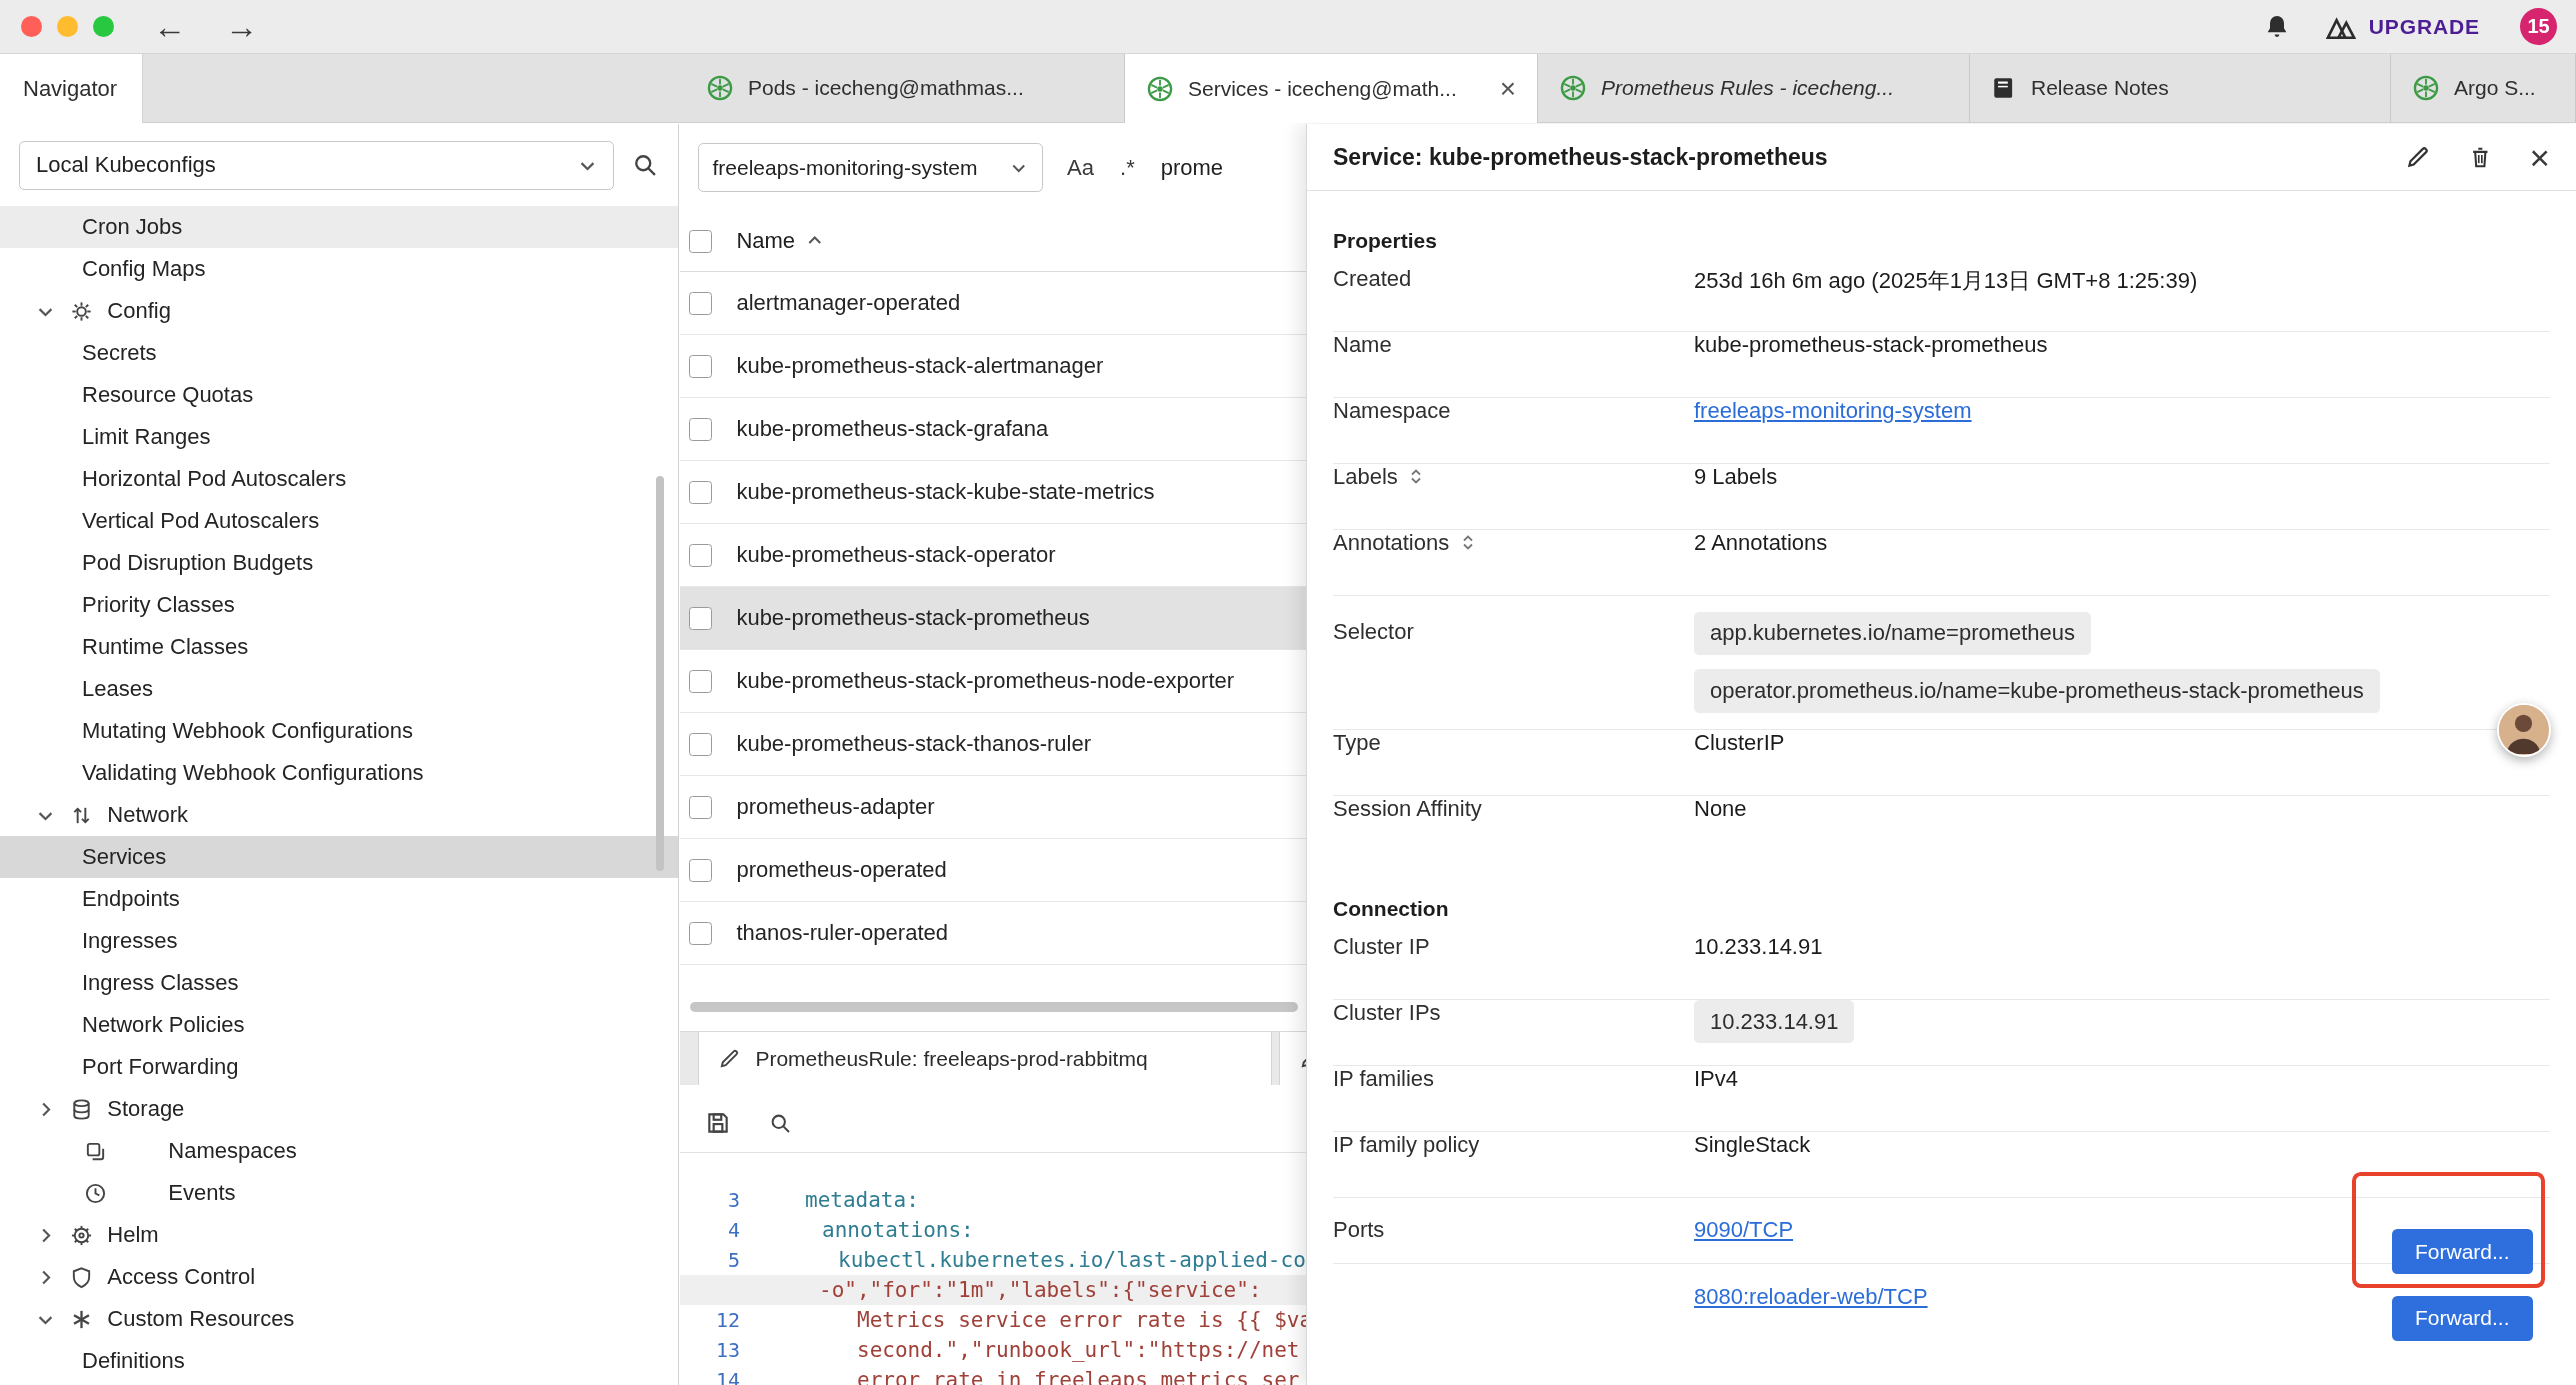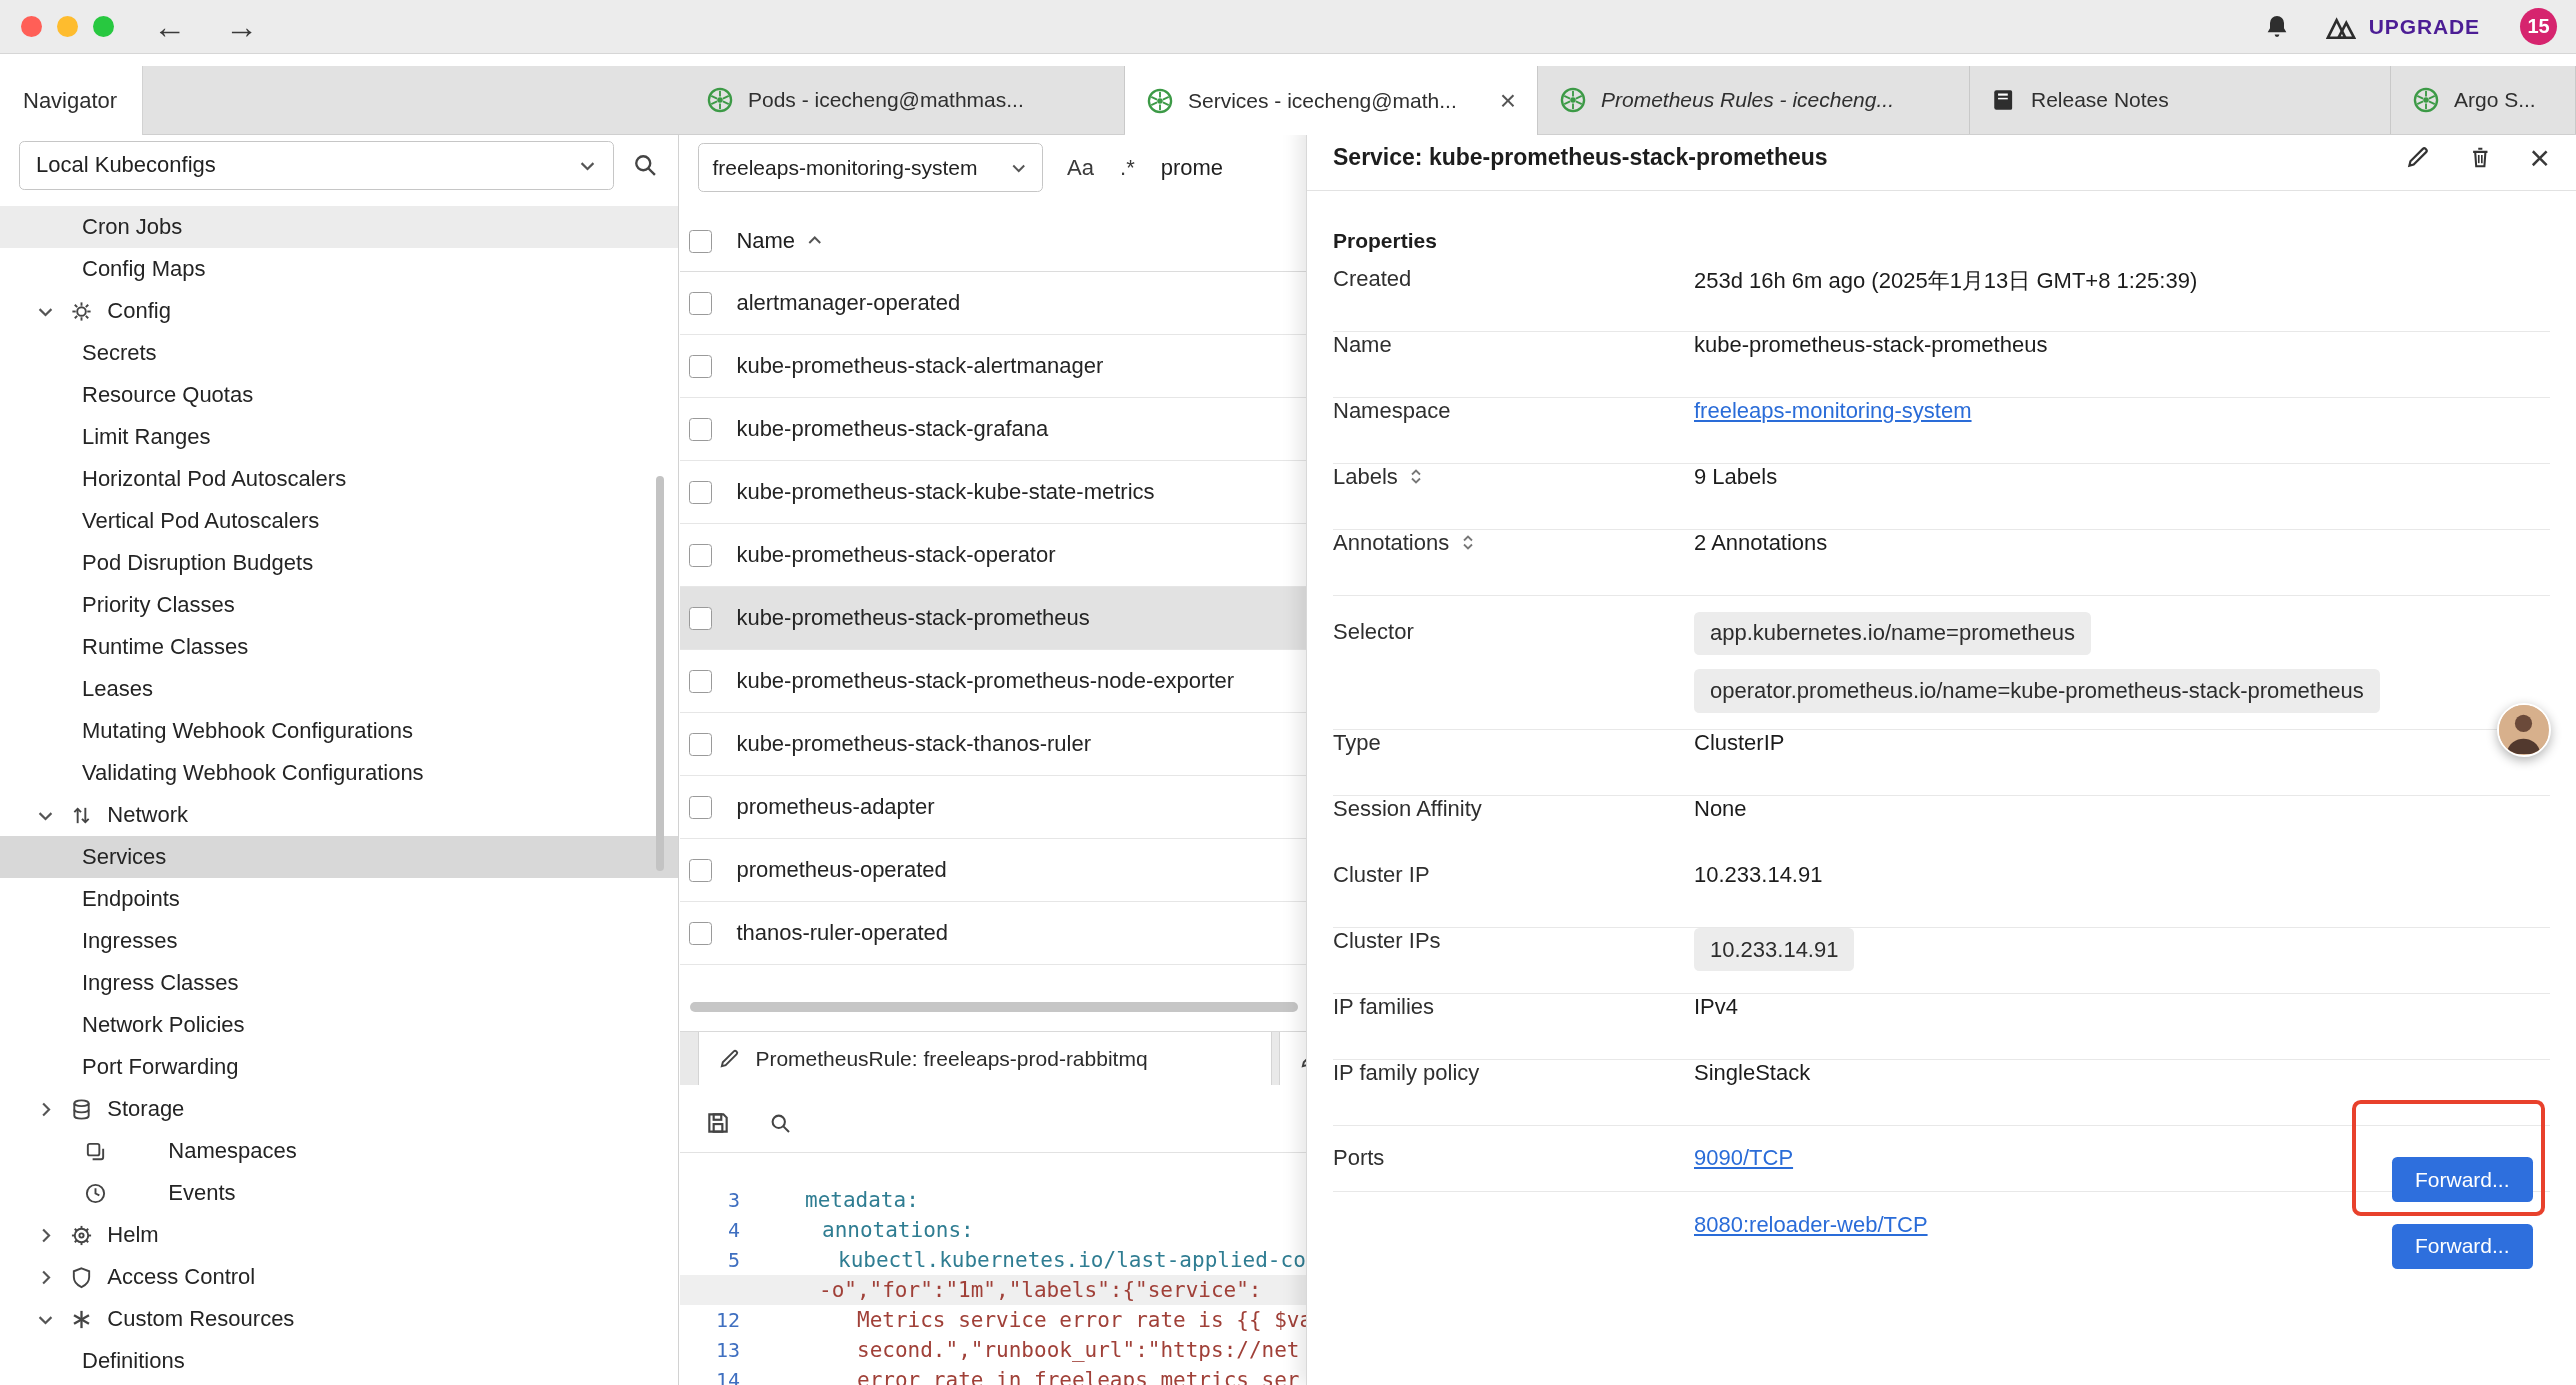--- a/index.html
+++ b/index.html
@@ -12,21 +12,21 @@
   .traffic { display:flex; gap:15px; padding-left:21px; }
   .light { width:21px; height:21px; border-radius:50%; }
   .light.red { background:#ff5f57; } .light.yellow { background:#febc2e; } .light.green { background:#28c840; }
   .nav-arrows { margin-left:39px; display:flex; gap:39px; font-size:33px; color:#3a3a3a; }
   .nav-arrows span { cursor:default; line-height:54px; }
   .titlebar-right { position:absolute; right:96px; top:0; height:54px; display:flex; align-items:center; gap:35px; }
   .upgrade-group { display:flex; align-items:center; gap:12.3px; font-size:21px; font-weight:bold; color:#4c1d95; letter-spacing:0.9px; }
   .count-badge { position:absolute; top:8px; right:19px; width:37px; height:37px; border-radius:50%; background:#d6246e; color:#fff; font-size:20px; font-weight:bold; display:flex; align-items:center; justify-content:center; z-index:70; }
 
   
-  .tabstrip { position:absolute; top:66px; left:0; right:0; height:69px; background:#e2e2e2; border-bottom:0.9px solid #cfcfcf; z-index:55; }
+  .tabstrip { position:absolute; top:54px; left:0; right:0; height:69px; background:#e2e2e2; border-bottom:0.9px solid #cfcfcf; z-index:55; }
   .navtab { position:absolute; left:0; top:0; width:143px; height:69px; background:#fff; display:flex; align-items:center; padding-left:23px; font-size:22px; color:#2e2e2e; border-right:0.9px solid #d2d2d2; }
   .tabs { position:absolute; left:685px; top:0; right:0; height:69px; display:flex; }
   .tab { display:flex; align-items:center; gap:14px; padding:0 21px; border-right:0.9px solid #c9c9c9; font-size:21px; color:#2f2f2f; background:#e2e2e2; white-space:nowrap; overflow:hidden; height:68px; }
   .tab.active { background:#fff; height:69px; }
   .tab .tlabel { overflow:hidden; text-overflow:ellipsis; }
   .tab .close { margin-left:auto; font-size:28px; color:#555; padding-left:12.3px; }
   .t1 { width:440px; } .t2 { width:413px; } .t3 { width:432px; } .t4 { width:421px; } .t5 { flex:1; }
   .t3 .tlabel { font-style:italic; }
 
   
@@ -639,20 +639,21 @@
     </div>
     <div class="prow">
       <span class="plabel">Type</span>
       <span class="pvalue">ClusterIP</span>
     </div>
     <div class="prow nb">
       <span class="plabel">Session Affinity</span>
       <span class="pvalue">None</span>
     </div>
 
+    <div class="sec-heading second">Connection</div>
 
     <div class="prow">
       <span class="plabel">Cluster IP</span>
       <span class="pvalue">10.233.14.91</span>
     </div>
     <div class="prow">
       <span class="plabel">Cluster IPs</span>
       <span class="chip">10.233.14.91</span>
     </div>
     <div class="prow">

